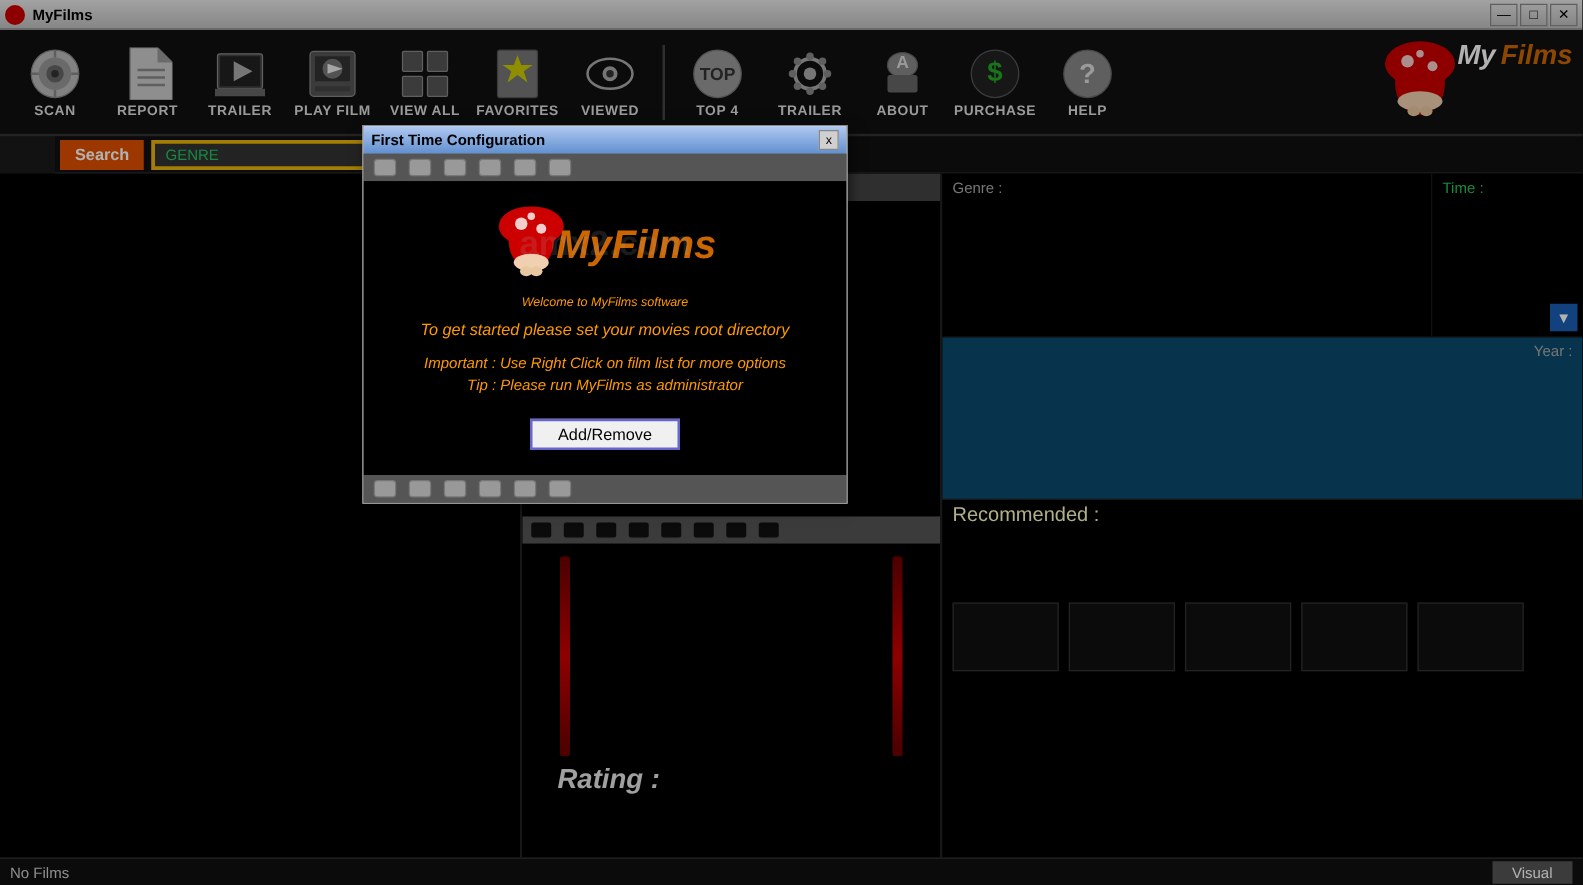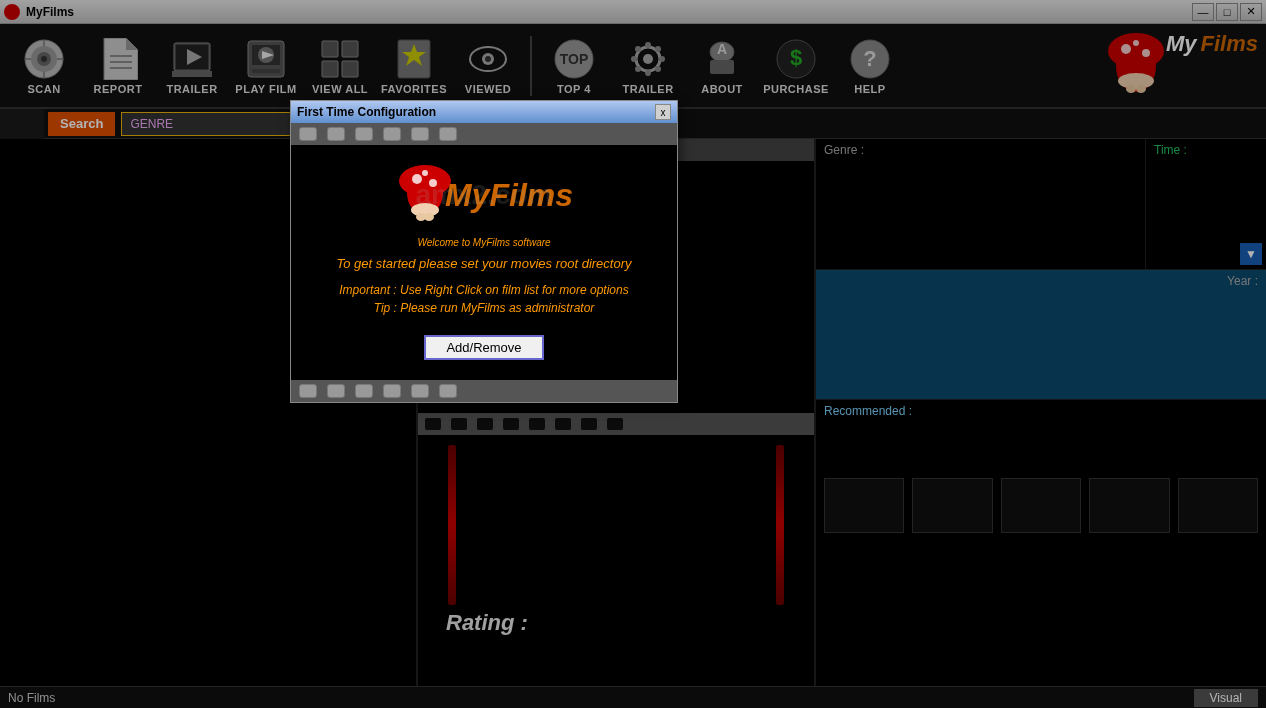--- a/index.html
+++ b/index.html
@@ -123,22 +123,22 @@
       border: none;
       padding: 2px 12px;
       font-size: 13px;
       font-weight: bold;
       height: 24px;
       cursor: pointer;
       margin-right: 6px;
     }
     .genre-select {
       background: #333;
-      color: #f0abfc;
-      border: 1px solid #eab308;
+      color: #22c55e;
+      border: 3px solid #eab308;
       height: 24px;
       width: 300px;
       font-size: 12px;
       padding: 0 4px;
     }
 
     
     .main-layout {
       display: flex;
       height: calc(708px - 24px - 85px - 30px - 22px);
@@ -196,21 +196,21 @@
     .below-film {
       flex: 1;
       display: flex;
       flex-direction: column;
       background: #000;
       position: relative;
     }
 
     
     .right-panel {
-      width: 452px;
+      width: 514px;
       background: #000;
       border-left: 2px solid #222;
       display: flex;
       flex-direction: column;
     }
 
     
     .status-bar {
       background: #111;
       height: 22px;
@@ -604,21 +604,21 @@
         <div style="color:#22c55e;font-size:12px;">Time :</div>
         <div style="position:absolute;bottom:4px;right:4px;width:22px;height:22px;background:#1a5fb4;display:flex;align-items:center;justify-content:center;color:white;font-size:12px;cursor:pointer;">▼</div>
       </div>
     </div>
 
     <div style="padding:4px 8px;min-height:130px;background:#0c4a6e;border-bottom:1px solid #222;">
       <div style="color:#aaa;font-size:12px;text-align:right;">Year :</div>
     </div>
 
     <div style="flex:1;padding:4px 8px;background:#000;">
-      <div style="color:#7dd3fc;font-size:12px;margin-bottom:6px;">Recommended :</div>
+      <div style="color:#fef9c3;font-size:16px;margin-bottom:6px;">Recommended :</div>
 
       <div style="display:flex;gap:8px;margin-top:60px;">
         <div style="width:85px;height:55px;background:#111;border:1px solid #333;"></div>
         <div style="width:85px;height:55px;background:#111;border:1px solid #333;"></div>
         <div style="width:85px;height:55px;background:#111;border:1px solid #333;"></div>
         <div style="width:85px;height:55px;background:#111;border:1px solid #333;"></div>
         <div style="width:85px;height:55px;background:#111;border:1px solid #333;"></div>
       </div>
     </div>
 

